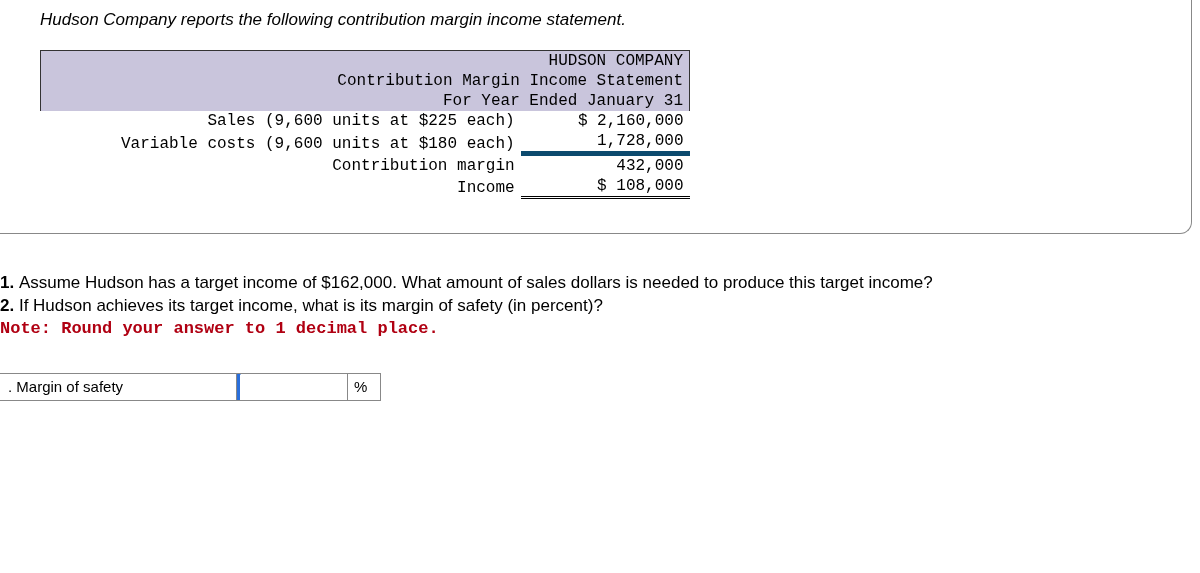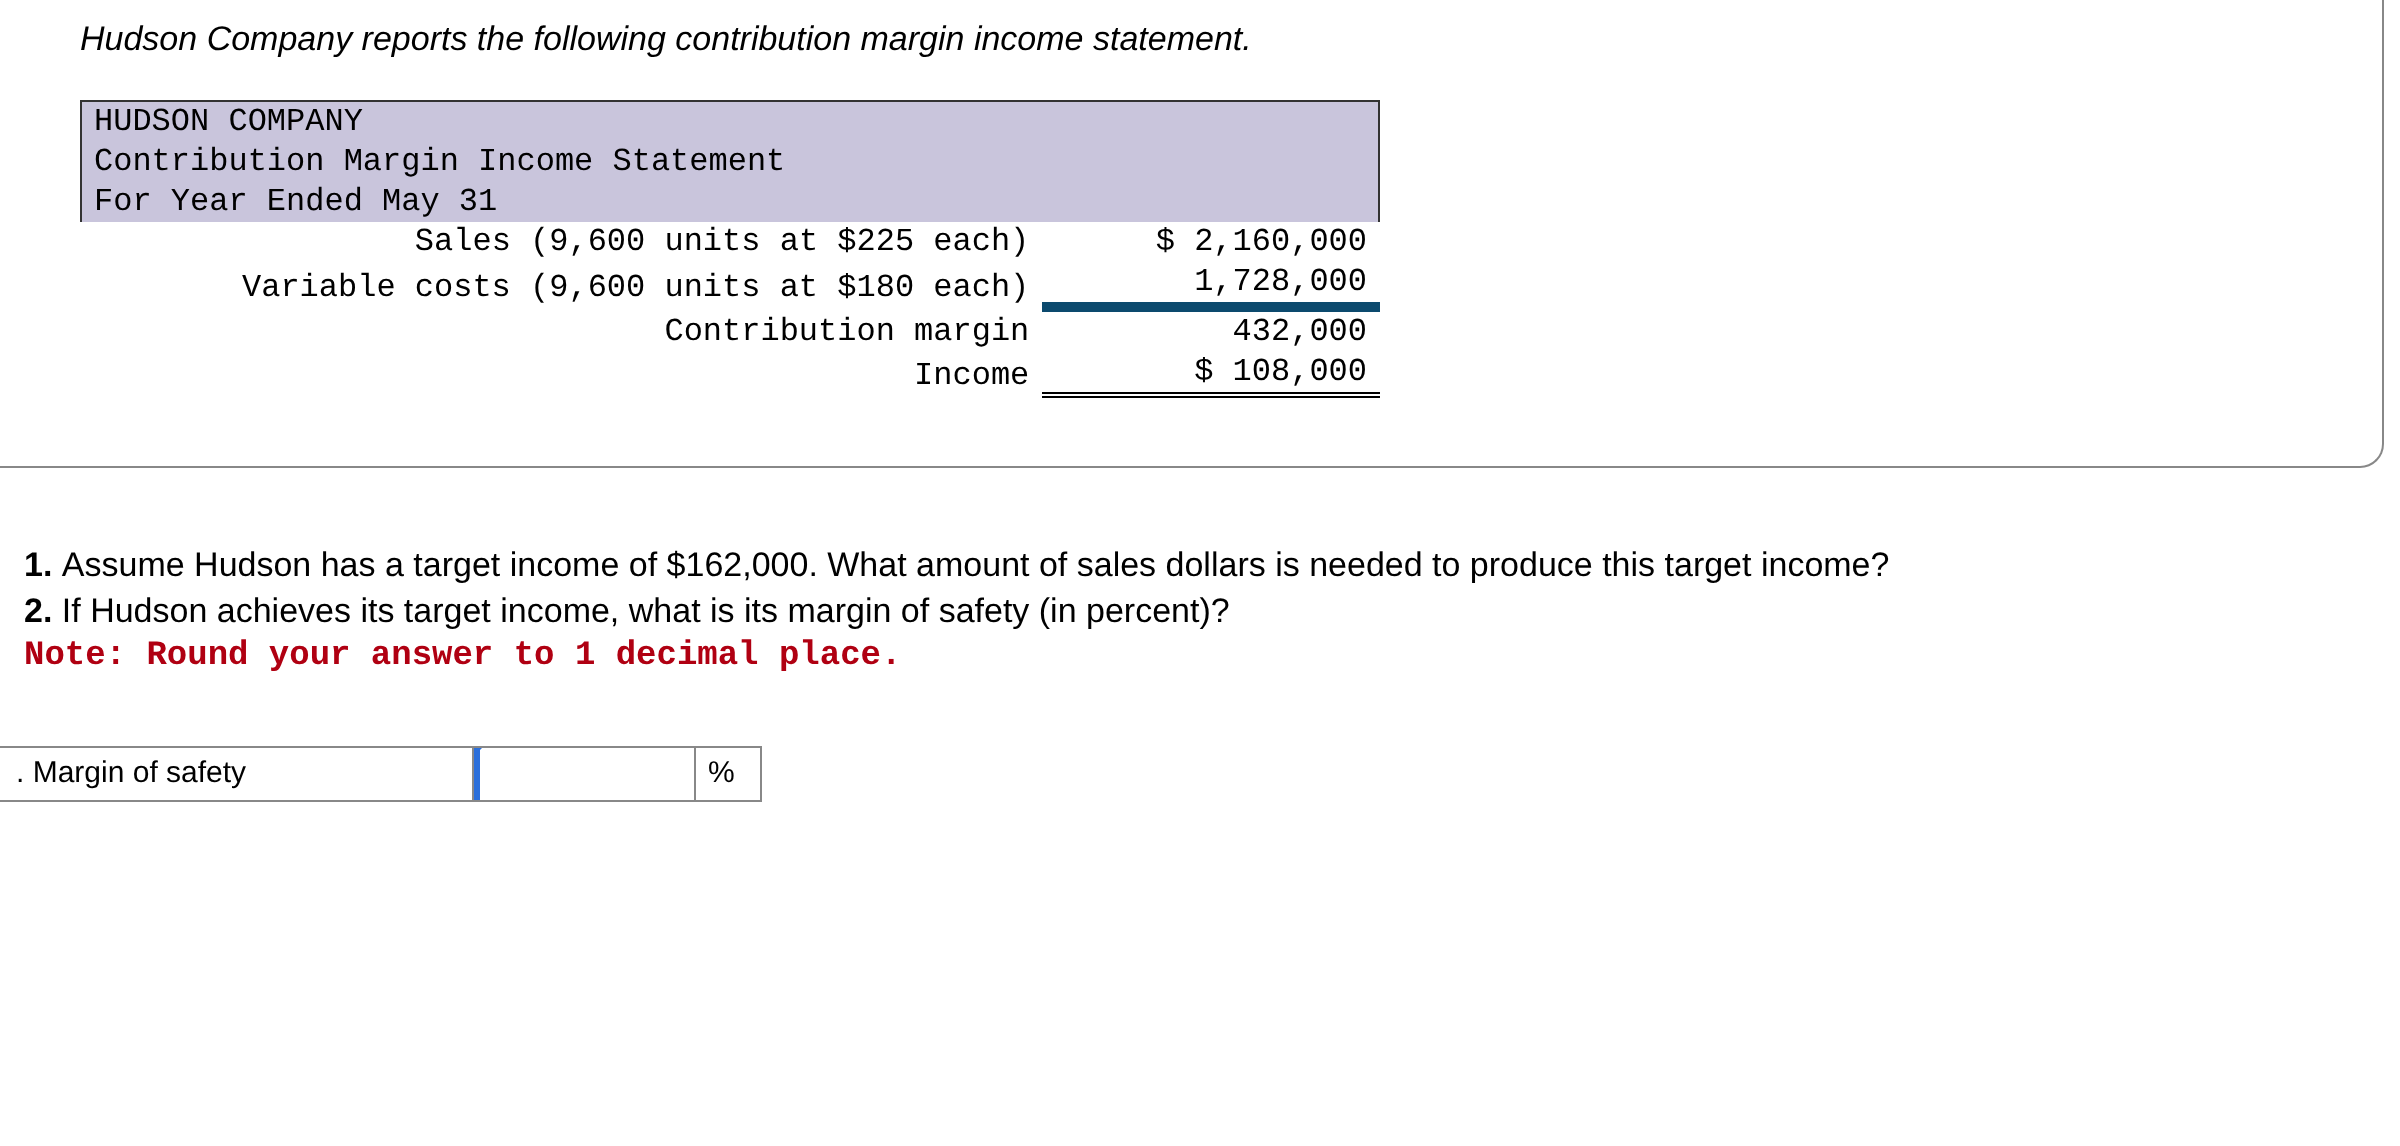--- a/index.html
+++ b/index.html
@@ -30,21 +30,21 @@
   .statement {
     margin: 0 0 0 40px;
     width: 650px;
     font-family: "Courier New", Courier, monospace;
     font-size: 16px;
     border-collapse: collapse;
   }
   .statement th {
     background: #c9c5dc;
     font-weight: normal;
-    text-align: left;
+    text-align: right;
     border: 1px solid #333;
     border-bottom: none;
     padding: 1px 6px;
     margin-left: 16px;
   }
   .statement th.top { border-bottom: none; border-top: 1px solid #333;}
   .statement th.mid { border-top: none; border-bottom: none; }
   .statement th.bot { border-top: none; }
   .statement td {
     padding: 1px 6px;
@@ -56,21 +56,21 @@
   }
   .statement td.amount {
     text-align: right;
     white-space: pre;
     width: 160px;
   }
   .line-below { border-bottom: 5px solid #0c4a6e; }
   .dbl-below { border-bottom: 3px double #000; }
 
   .questions {
-    padding: 0 12px 0 12px;
+    padding: 0 12px 0 0;
     font-size: 17px;
     line-height: 1.35;
     margin-top: 38px;
   }
   .note { color: #b00012; font-weight: bold; font-family: Liberation Mono, monospace; }
 
   .answer-table {
     margin-top: 32px;
     border-collapse: collapse;
     font-size: 15px;
@@ -127,21 +127,21 @@
 
   <table class="statement">
     <tbody>
         <tr>
           <th class="top" colspan="2">HUDSON COMPANY</th>
         </tr>
     <tr>
           <th class="mid" colspan="2">Contribution Margin Income Statement</th>
         </tr>
     <tr>
-          <th class="bot" colspan="2">For Year Ended May 31</th>
+          <th class="bot" colspan="2">For Year Ended January 31</th>
         </tr>
     </tbody>
       <tbody id="stmt-body">
         <tr>
           <td class="label">Sales (9,600 units at $225 each)</td>
           <td class="amount">$ 2,160,000</td>
         </tr>
         <tr>
           <td class="label">Variable costs (9,600 units at $180 each)</td>
           <td class="amount line-below">1,728,000</td>

